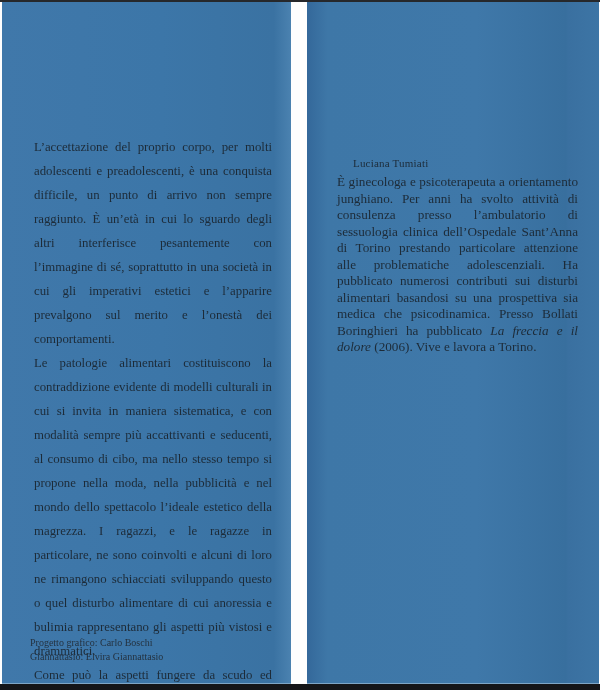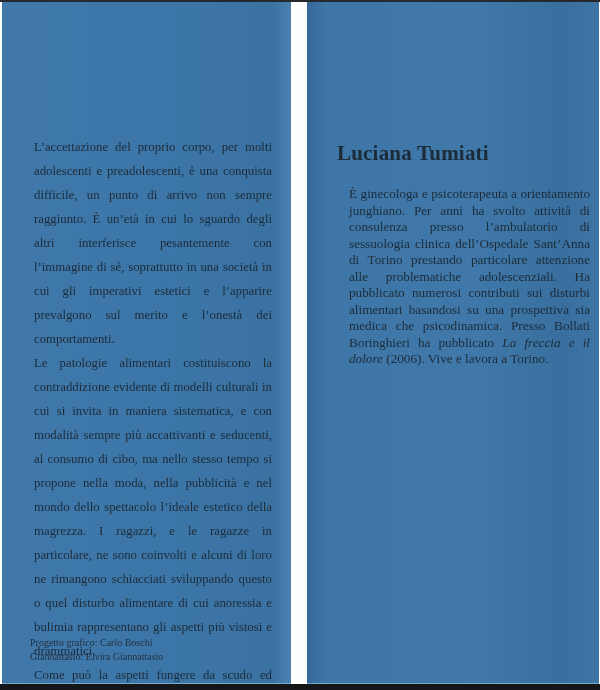--- a/index.html
+++ b/index.html
@@ -65,32 +65,32 @@
     top: 634px;
     color: #243240;
     font-size: 10px;
     line-height: 13.5px;
     text-align: left;
   }
   .author-name {
     position: absolute;
     left: 30px;
     top: 139px;
-    margin: 0;
+    margin: 16px;
     color: #1d2b38;
-    font-size: 21px;
-    font-weight: bold;
+    font-size: 11px;
+    font-weight: normal;
     letter-spacing: 0.2px;
   }
   .bio {
     position: absolute;
     left: 30px;
     top: 172px;
     width: 241px;
-    margin: 12px;
+    margin: 0;
     color: #1d2b38;
     font-size: 13.2px;
     line-height: 16.5px;
     text-align: justify;
   }
   .bio i { font-style: italic; }
 </style>
 </head>
 <body>
 

